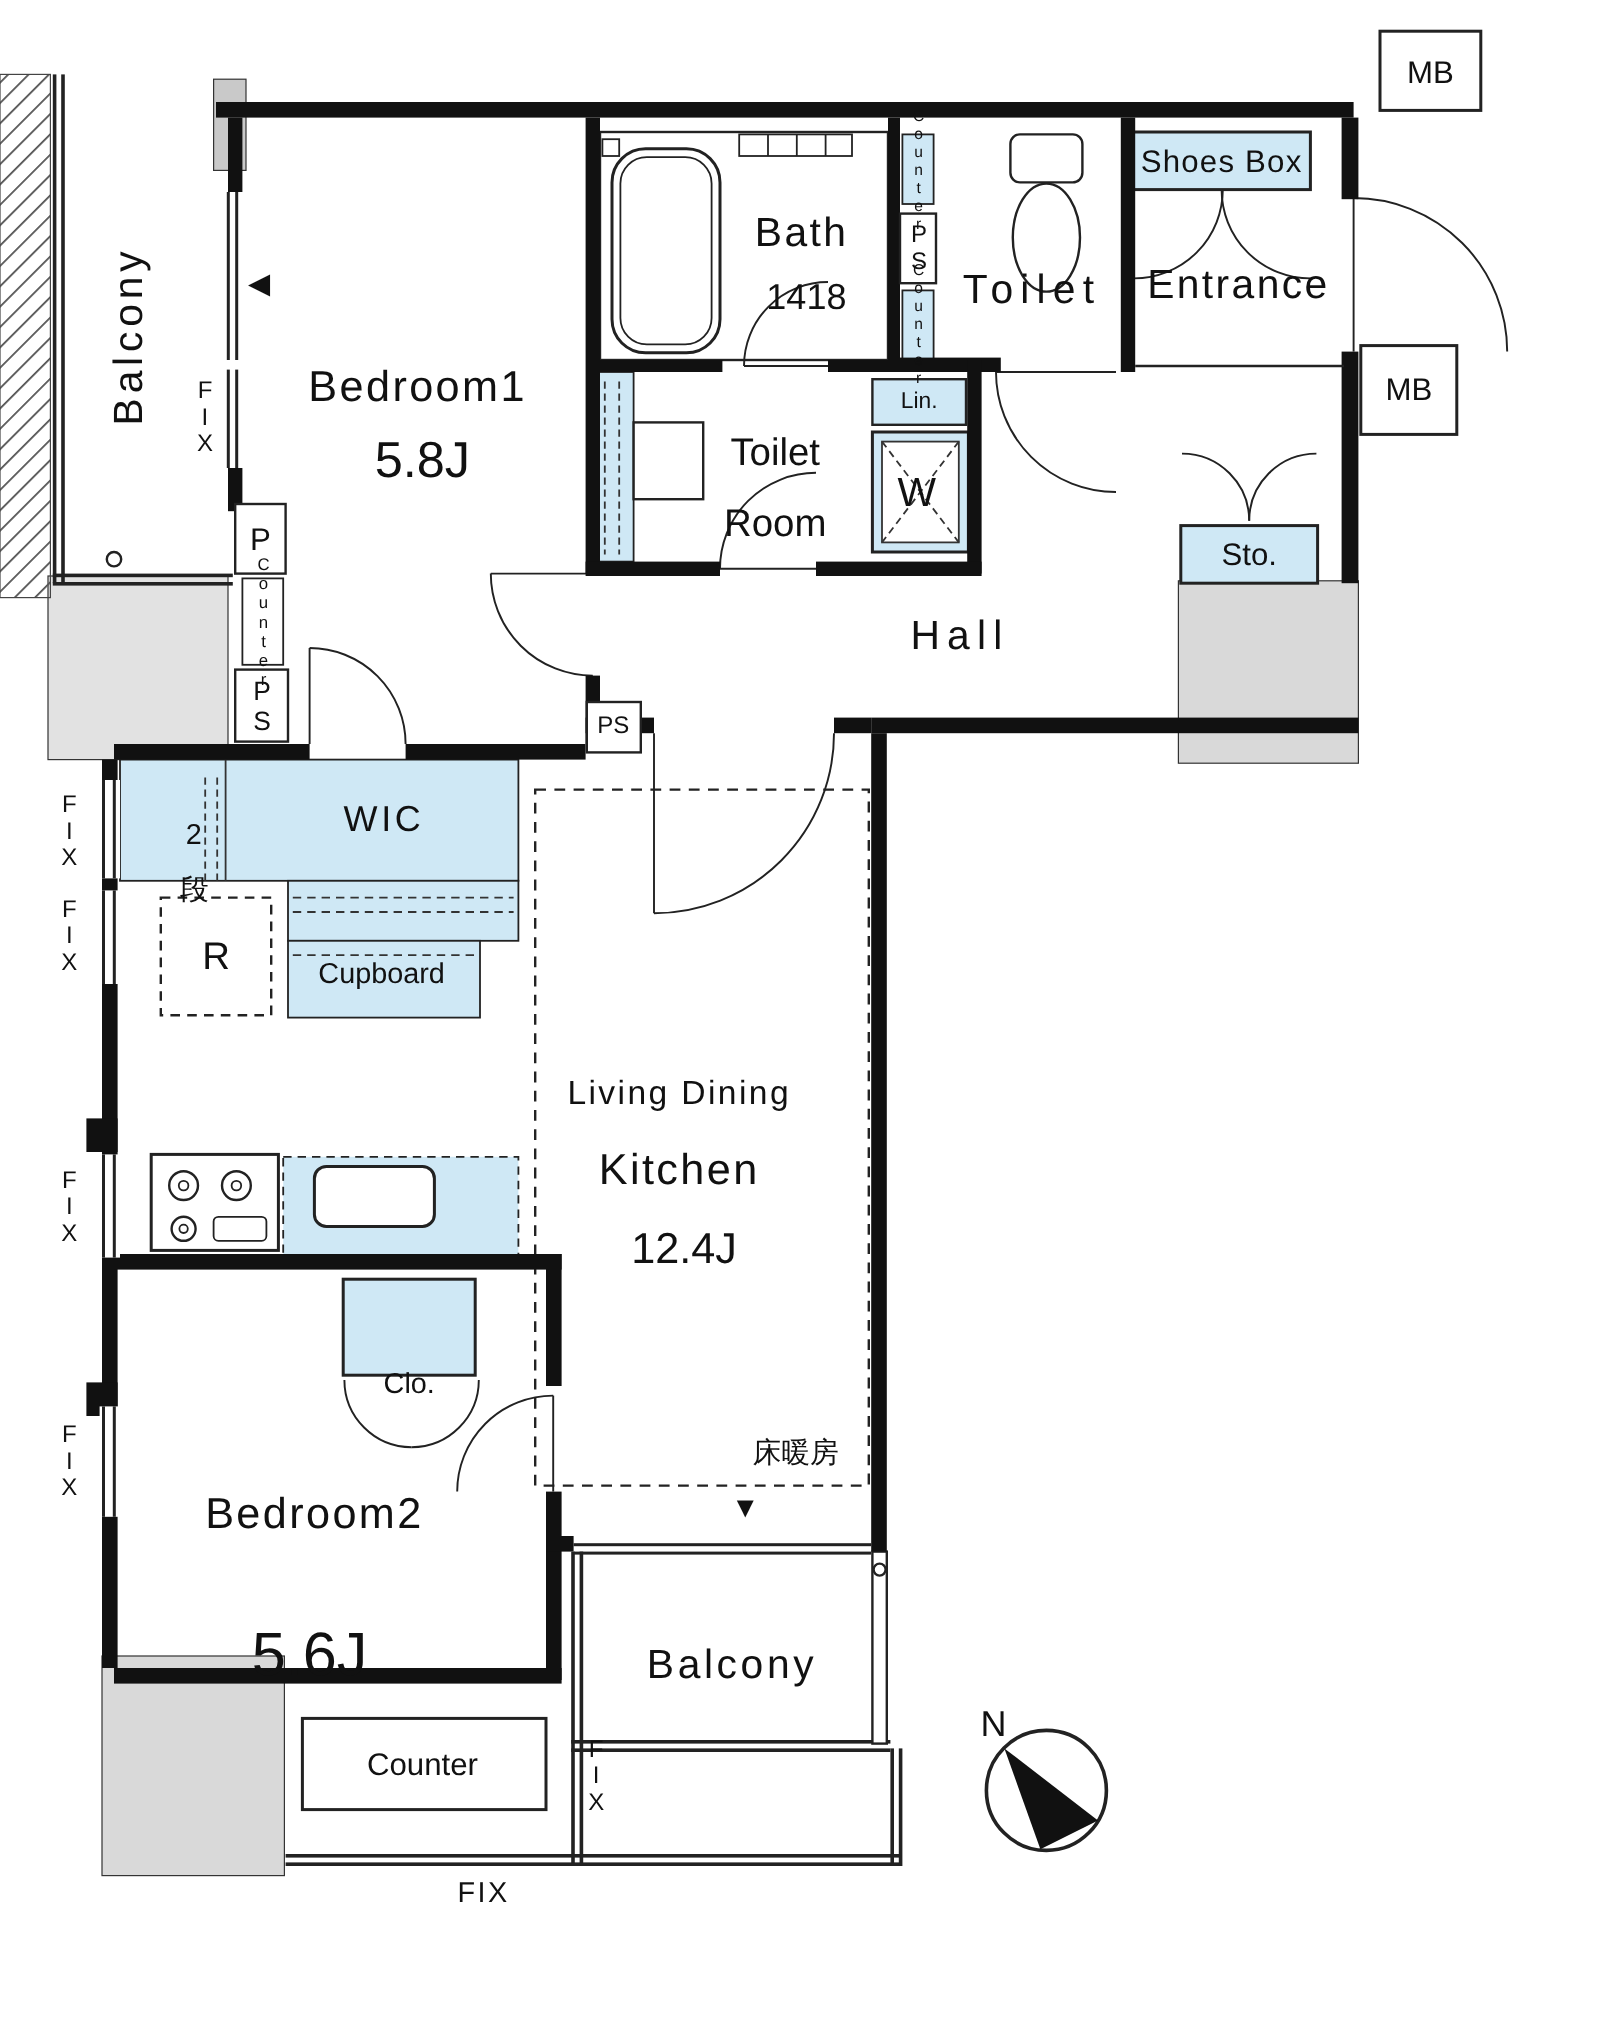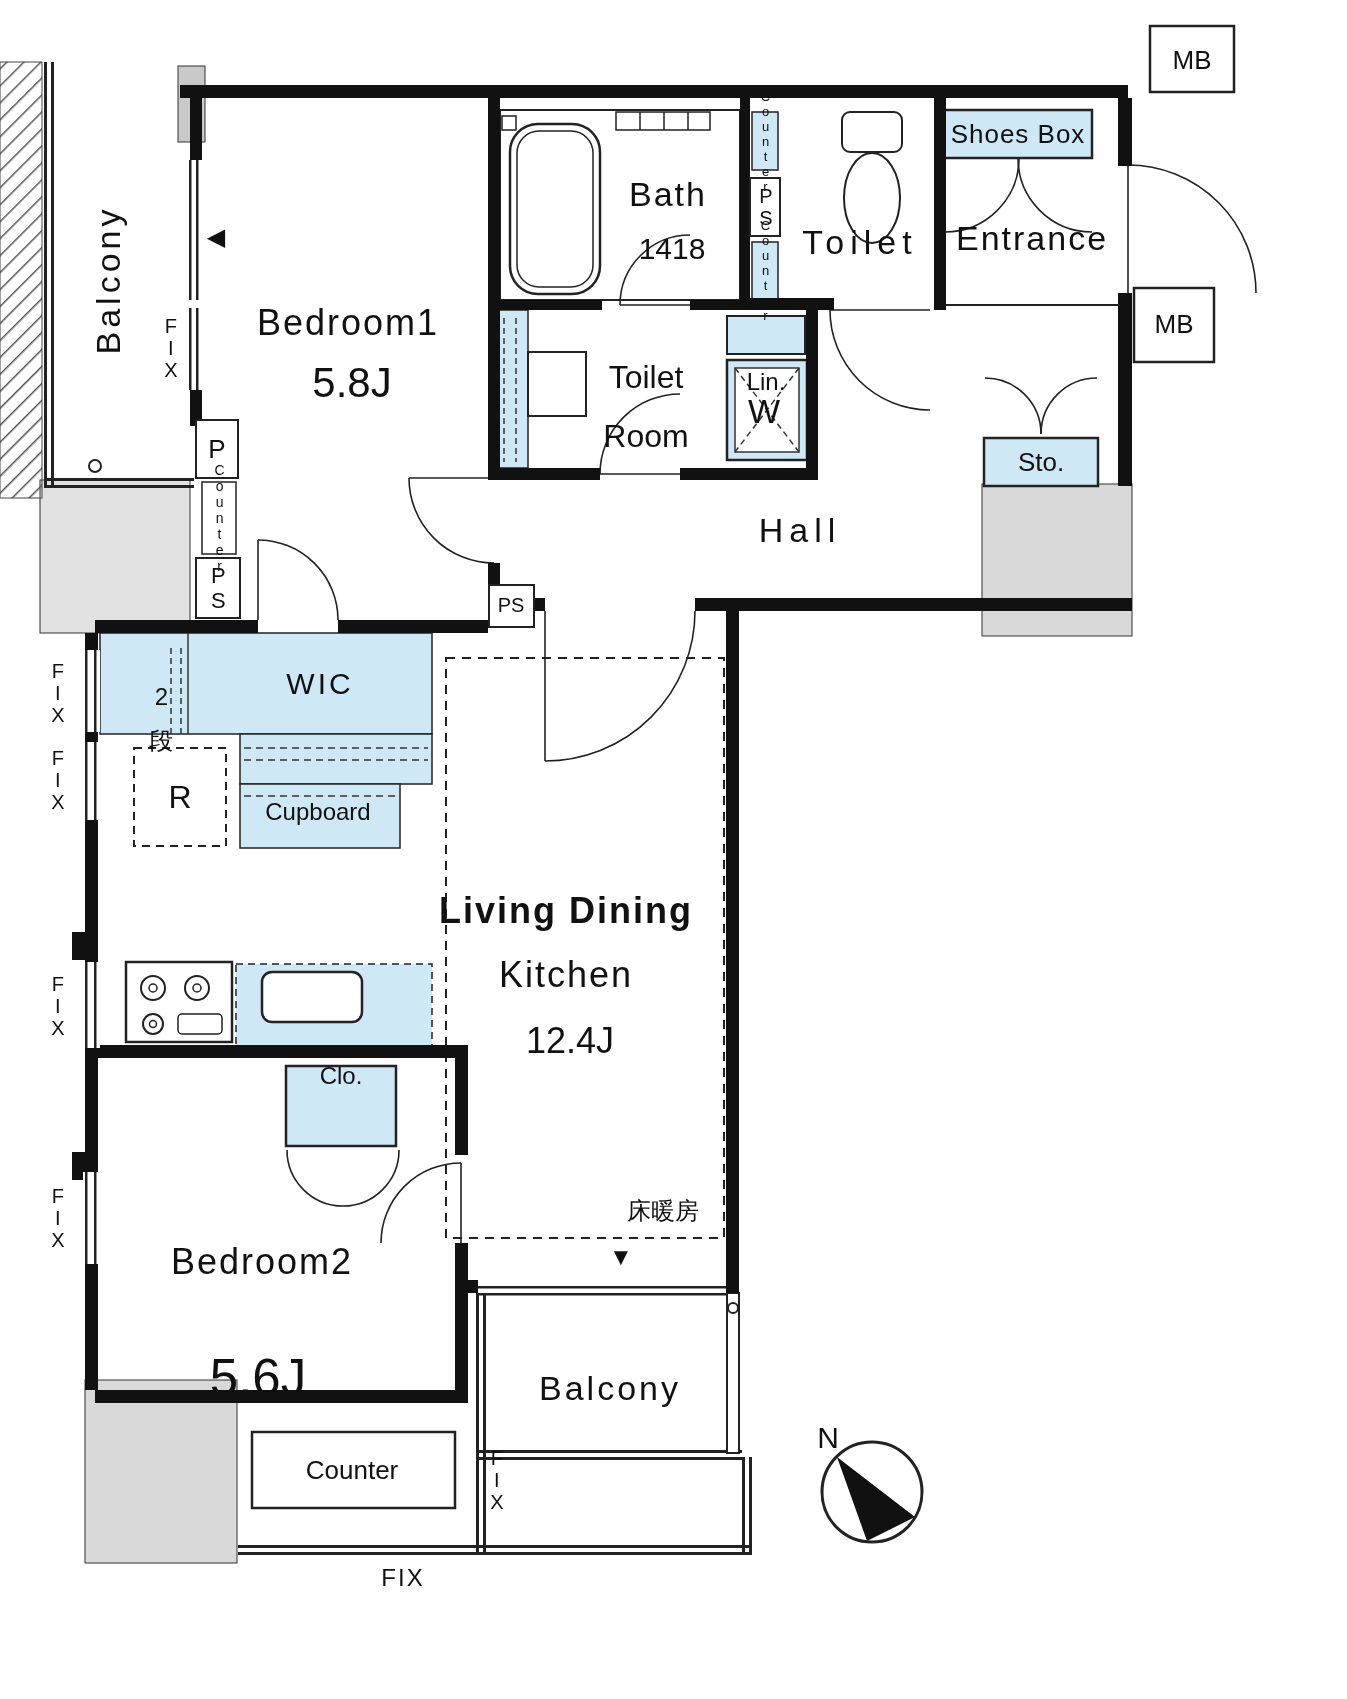--- a/index.html
+++ b/index.html
@@ -247,43 +247,43 @@
 
 <div class="lbl" style="left:1192px;top:60px;font-size:26px;">MB</div>
 <div class="lbl" style="left:1174px;top:324px;font-size:26px;">MB</div>
 
 <div class="lbl v" style="left:765px;top:141px;font-size:13px;">Counter</div>
 <div class="lbl v" style="left:765px;top:207px;font-size:20px;">PS</div>
 <div class="lbl v" style="left:765px;top:270px;font-size:13px;">Counter</div>
 
 <div class="lbl" style="left:646px;top:377px;font-size:32px;">Toilet</div>
 <div class="lbl" style="left:646px;top:436px;font-size:32px;">Room</div>
-<div class="lbl" style="left:766px;top:335px;font-size:24px;margin-top:47px;">Lin.</div>
+<div class="lbl" style="left:766px;top:335px;font-size:19px;">Lin.</div>
 <div class="lbl" style="left:764px;top:411px;font-size:34px;">W</div>
 
 <div class="lbl" style="left:800px;top:530px;font-size:34px;letter-spacing:6px;">Hall</div>
 <div class="lbl" style="left:1041px;top:462px;font-size:26px;">Sto.</div>
 
 <div class="lbl" style="left:217px;top:449px;font-size:26px;">P</div>
 <div class="lbl v" style="left:219px;top:518px;font-size:14px;">Counter</div>
 <div class="lbl v" style="left:218px;top:588px;font-size:22px;">PS</div>
 <div class="lbl" style="left:511px;top:606px;font-size:20px;">PS</div>
 
 <div class="lbl" style="left:320px;top:684px;font-size:30px;letter-spacing:3px;">WIC</div>
 <div class="lbl v" style="left:161px;top:696px;font-size:24px;">2段</div>
 <div class="lbl" style="left:180px;top:797px;font-size:32px;">R</div>
 <div class="lbl" style="left:318px;top:812px;font-size:24px;">Cupboard</div>
 
-<div class="lbl" style="left:566px;top:911px;font-size:36px;letter-spacing:2px;font-weight:bold;">Living Dining</div>
+<div class="lbl" style="left:566px;top:911px;font-size:28px;letter-spacing:2px;">Living Dining</div>
 <div class="lbl" style="left:566px;top:975px;font-size:36px;letter-spacing:2px;">Kitchen</div>
 <div class="lbl" style="left:570px;top:1041px;font-size:36px;">12.4J</div>
 <div class="lbl" style="left:663px;top:1211px;font-size:24px;">床暖房</div>
 <div class="lbl" style="left:621px;top:1257px;font-size:24px;">▼</div>
 
-<div class="lbl" style="left:341px;top:1076px;font-size:24px;">Clo.</div>
+<div class="lbl" style="left:341px;top:1154px;font-size:24px;">Clo.</div>
 <div class="lbl" style="left:262px;top:1262px;font-size:36px;letter-spacing:2px;">Bedroom2</div>
 <div class="lbl" style="left:258px;top:1378px;font-size:51px;text-align:center;">5.6J</div>
 
 <div class="lbl" style="left:610px;top:1388px;font-size:34px;letter-spacing:3px;">Balcony</div>
 <div class="lbl" style="left:352px;top:1470px;font-size:26px;">Counter</div>
 
 <div class="lbl v" style="left:57px;top:693px;font-size:20px;">FIX</div>
 <div class="lbl v" style="left:57px;top:780px;font-size:20px;">FIX</div>
 <div class="lbl v" style="left:57px;top:1006px;font-size:20px;">FIX</div>
 <div class="lbl v" style="left:57px;top:1218px;font-size:20px;">FIX</div>

